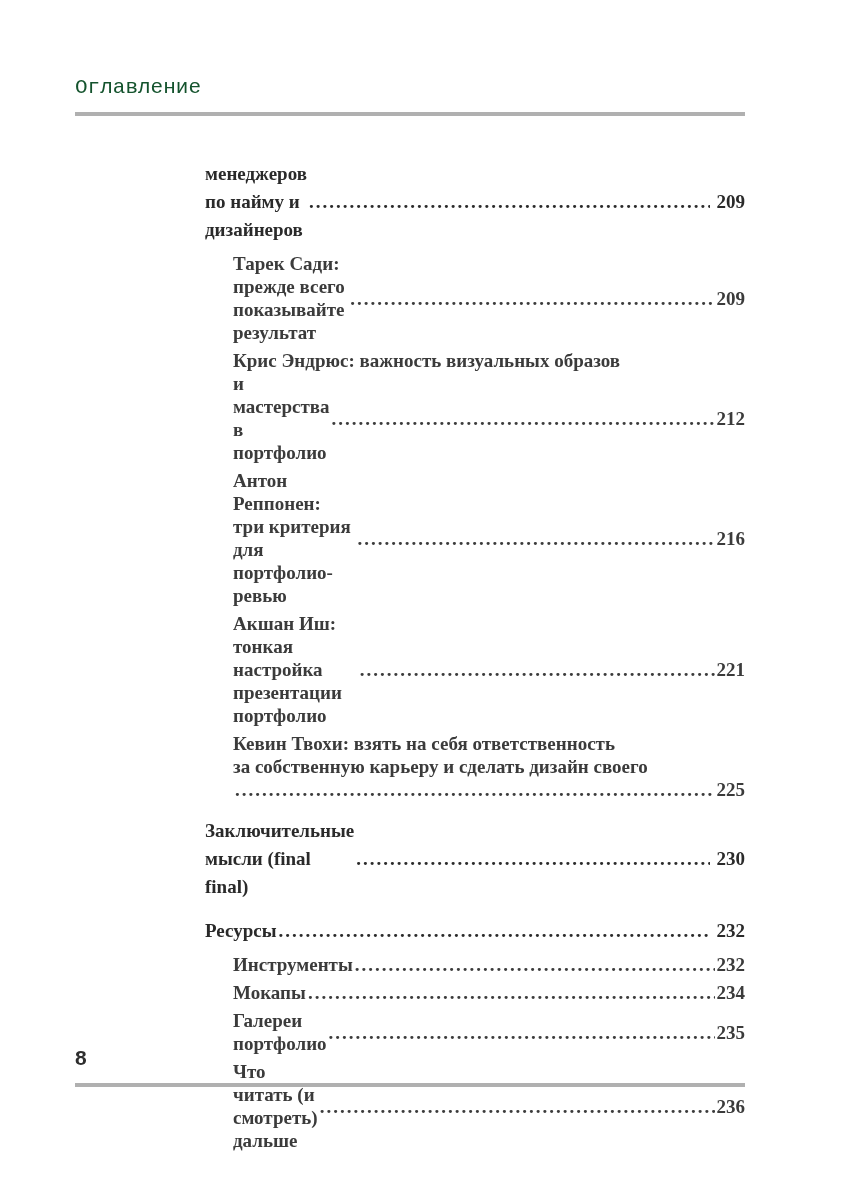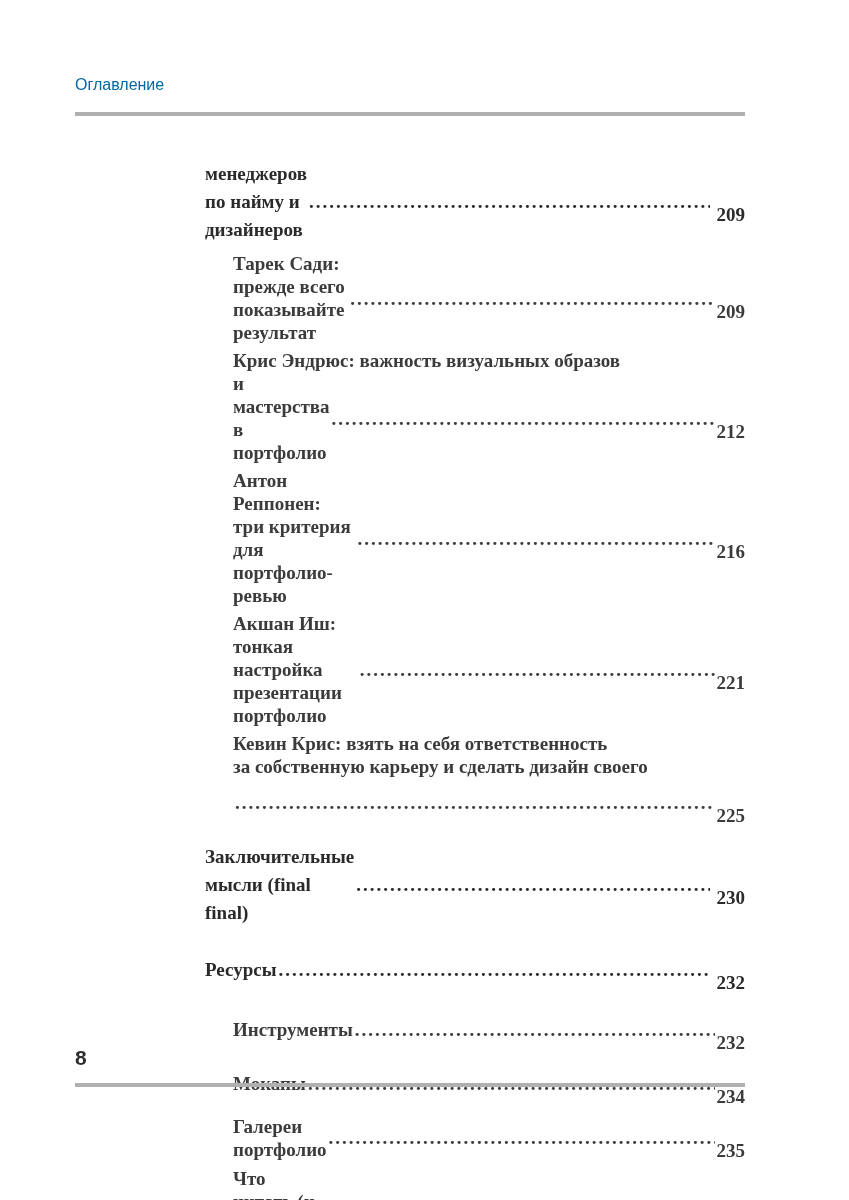--- a/index.html
+++ b/index.html
@@ -15,23 +15,23 @@
     width: 849px;
     height: 1200px;
     background: var(--bg);
     font-family: "Liberation Serif", "DejaVu Serif", serif;
     overflow: hidden;
   }
   .running-head {
     position: absolute;
     left: 75px;
     top: 76px;
-    font-family: Liberation Sans, sans-serif;
-    font-size: 16px;
-    color: #0369a1;
+    font-family: Liberation Mono, monospace;
+    font-size: 21px;
+    color: #14532d;
   }
   .rule {
     position: absolute;
     left: 75px;
     width: 670px;
     height: 4px;
     background: var(--rule);
   }
   .rule-top { top: 112px; }
   .rule-bottom { top: 1083px; }
@@ -65,21 +65,21 @@
   .entry.level1 .line { line-height: 23px; font-weight: bold; }
   .lastline { display: flex; align-items: center; }
   .leader {
     flex: 1 1 auto;
     min-width: 12px;
     overflow: hidden;
     white-space: nowrap;
     letter-spacing: 2px;
     margin-left: 2px;
   }
-  .pagenum { margin-left: 2px; white-space: nowrap; margin-top: 26px; }
+  .pagenum { margin-left: 2px; white-space: nowrap; }
   .entry.level0 .pagenum { margin-left: 7px; }
 </style>
 </head>
 <body>
 
 <div class="page">
   <div class="running-head">Оглавление</div>
   <div class="rule rule-top"></div>
 
   <div class="toc">
@@ -113,21 +113,21 @@
         </div>
       </div>
       <div class="entry level1">
         <div class="line lastline">
           <span>Акшан Иш: тонкая настройка презентации портфолио</span>
           <span class="leader">........................................................................................................................................................................................................</span>
           <span class="pagenum">221</span>
         </div>
       </div>
       <div class="entry level1">
-        <div class="line"><span>Кевин Крис: взять на себя ответственность</span></div>
+        <div class="line"><span>Кевин Твохи: взять на себя ответственность</span></div>
         <div class="line"><span>за собственную карьеру и сделать дизайн своего</span></div>
         <div class="line lastline">
           <span class="leader">........................................................................................................................................................................................................</span>
           <span class="pagenum">225</span>
         </div>
       </div>
       <div class="entry level0">
         <div class="line lastline">
           <span>Заключительные мысли (final final)</span>
           <span class="leader">........................................................................................................................................................................................................</span>

